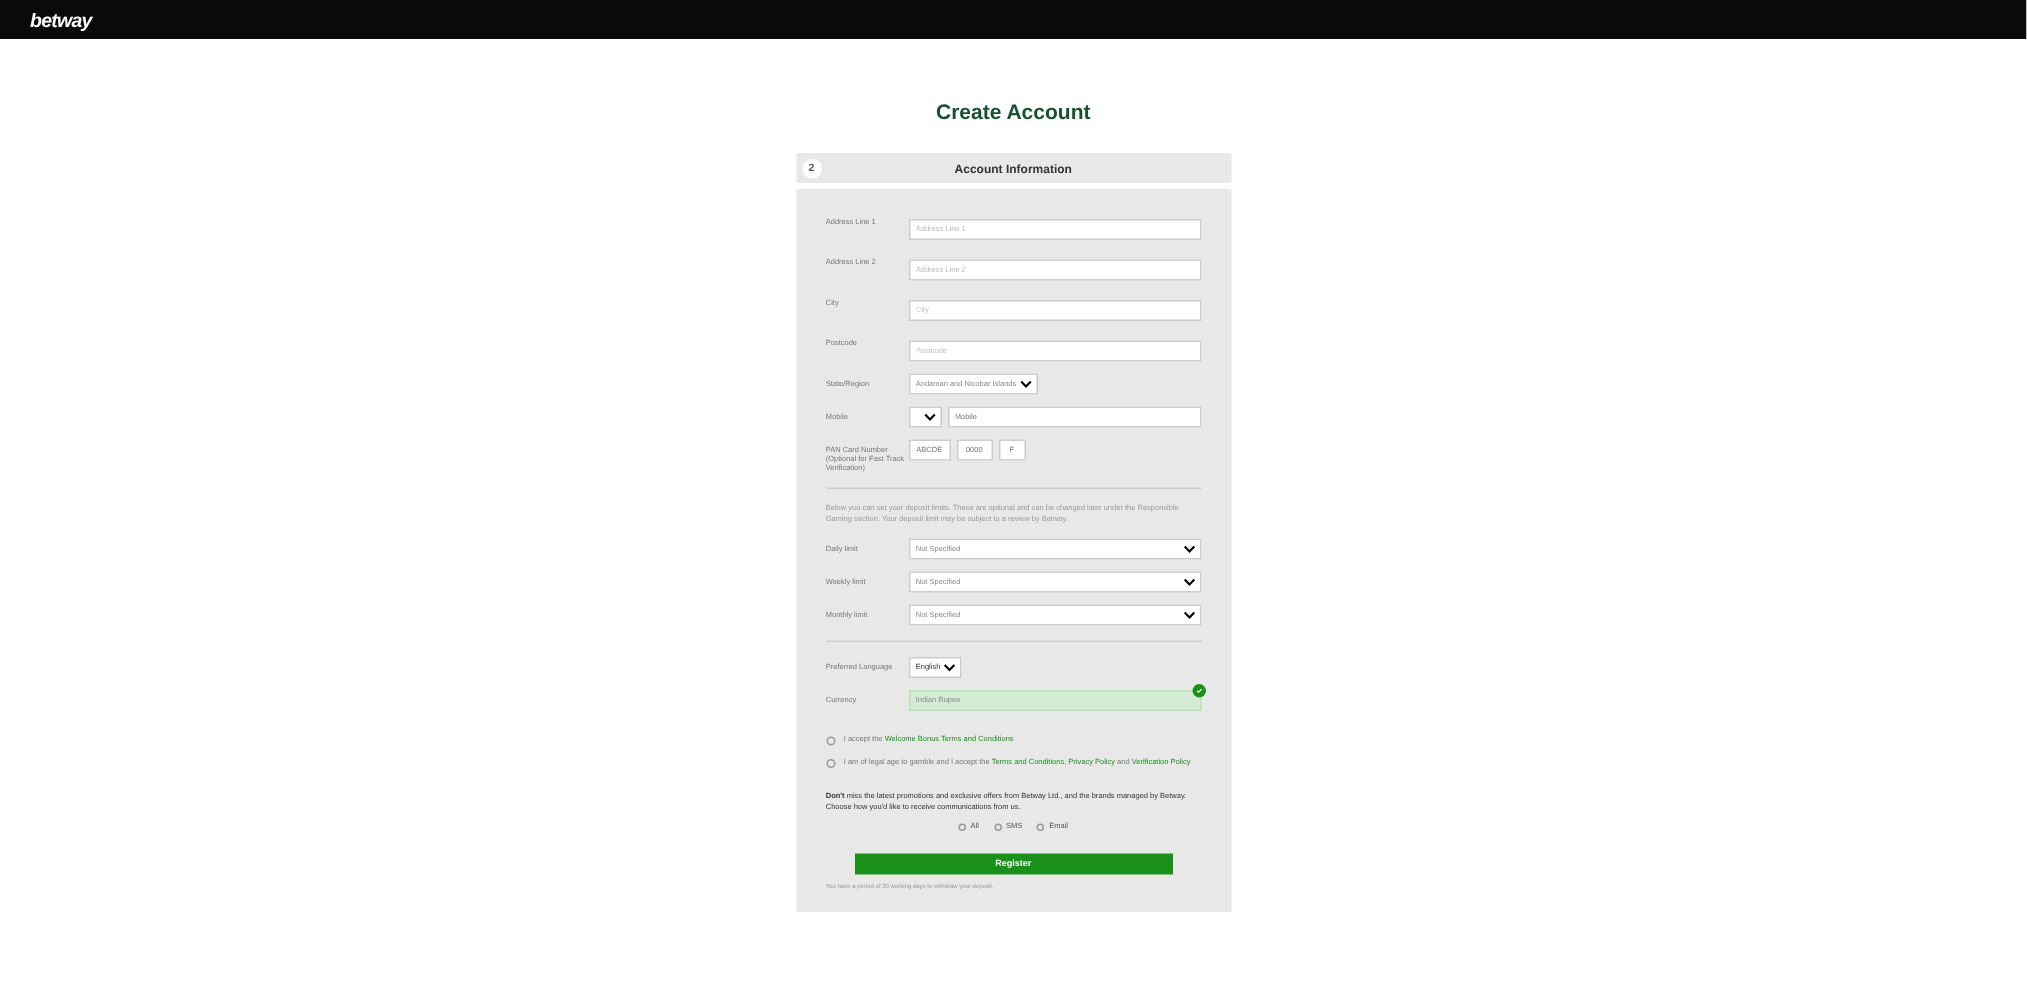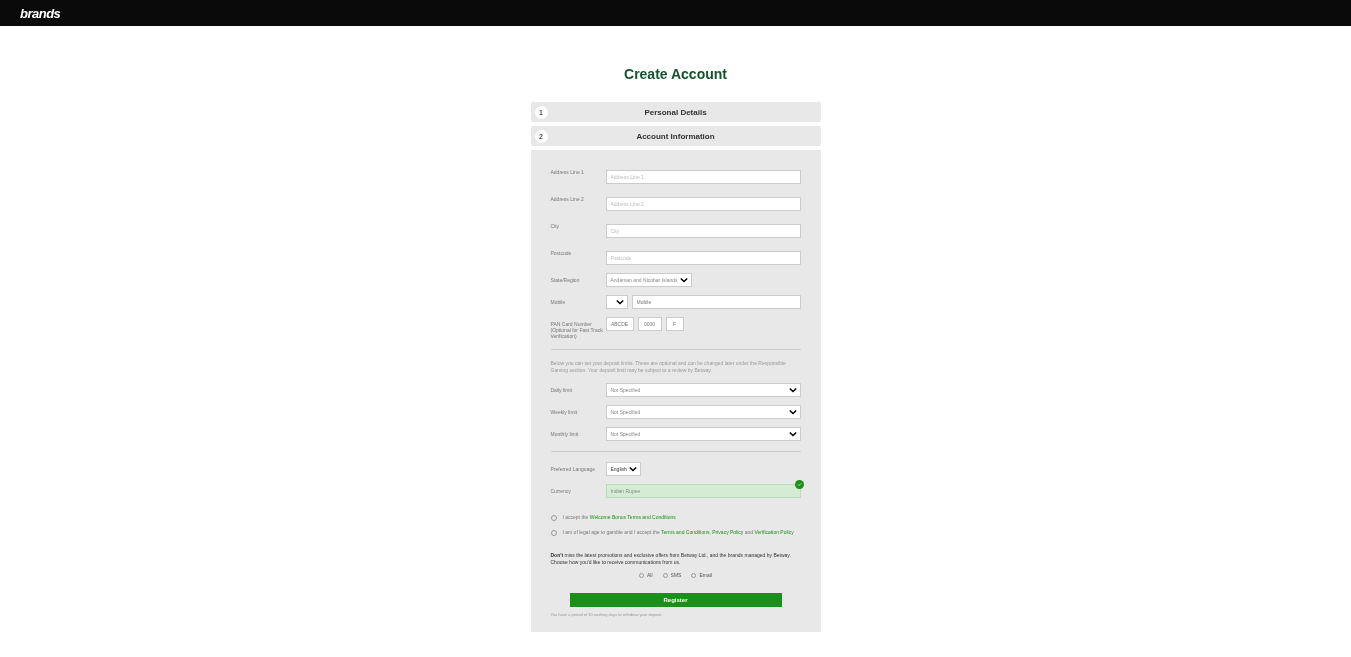--- a/index.html
+++ b/index.html
@@ -47,31 +47,27 @@
 .radio-item { display: flex; align-items: center; gap: 3px; }
 .radio { width: 5px; height: 5px; border: 1px solid #999; border-radius: 50%; }
 .radio-label { font-size: 5px; color: #555; }
 .register-btn { width: 212px; height: 14px; background: #1a8f1a; color: #fff; font-size: 6px; font-weight: bold; border: none; cursor: pointer; display: block; margin: 15px auto 5px; }
 .footer-text { font-size: 4px; color: #999; text-align: left; }
 </style>
 </head>
 <body>
 
 <div class="header">
-  <span class="logo">brands</span>
+  <span class="logo">betway</span>
 </div>
 
 <h1 class="page-title">Create Account</h1>
 
 <div class="form-container">
 
-  <div class="step-header">
-    <span class="step-number">1</span>
-    <span class="step-title">Personal Details</span>
-  </div>
 
   <div class="step-header">
     <span class="step-number">2</span>
     <span class="step-title">Account Information</span>
   </div>
 
 
   <div class="form-body">
 
     <div class="form-row">

